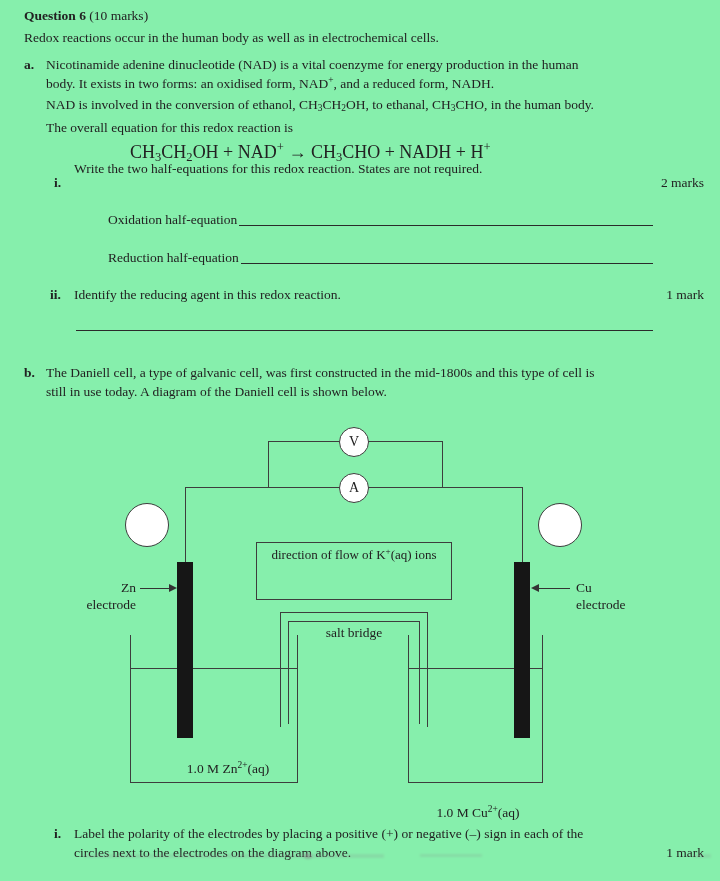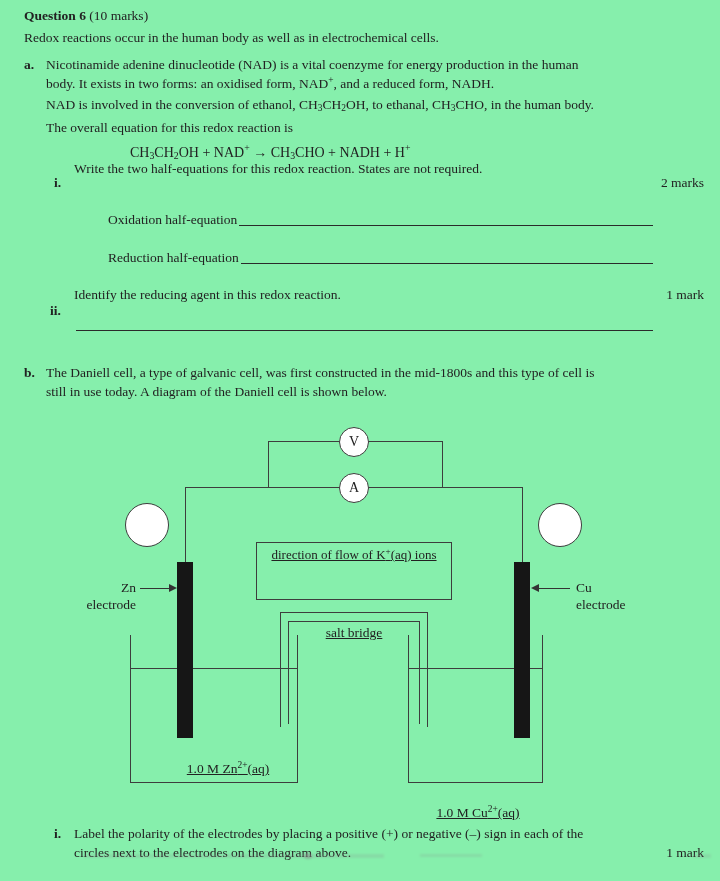--- a/index.html
+++ b/index.html
@@ -19,55 +19,55 @@
   .fillrow .fill{flex:1;position:relative;}
   .fillrow .fill::after{content:"";position:absolute;left:2px;right:0;bottom:2px;border-top:1.4px solid #2a2a2a;}
   .circle{position:absolute;border:1.2px solid #3d3d3d;border-radius:50%;background:#fff;box-sizing:border-box;text-align:center;}
   .meter{font-size:14px;line-height:27px;}
   .box{position:absolute;border:1.2px solid #3d3d3d;box-sizing:border-box;}
   .ushape{position:absolute;border-left:1.2px solid #3d3d3d;border-top:1.2px solid #3d3d3d;border-right:1.2px solid #3d3d3d;box-sizing:border-box;}
   .beaker{position:absolute;border-left:1.2px solid #3d3d3d;border-right:1.2px solid #3d3d3d;border-bottom:1.2px solid #3d3d3d;box-sizing:border-box;}
   .electrode{position:absolute;background:#161616;}
   .ah-r{position:absolute;width:0;height:0;border-top:4.5px solid transparent;border-bottom:4.5px solid transparent;border-left:8px solid #333;}
   .ah-l{position:absolute;width:0;height:0;border-top:4.5px solid transparent;border-bottom:4.5px solid transparent;border-right:8px solid #333;}
-  .ctr{text-align:center;text-decoration:underline;}
+  .ctr{text-align:center;}
   .right{text-align:right;}
   .ghost{position:absolute;background:#8a8a8a;opacity:.18;filter:blur(1px);}
 </style>
 </head>
 <body>
 
 <div id="page">
 
   <div class="t" style="left:24px;top:7px;">
     <span class="bold">Question 6</span><span> (10 marks)</span>
   </div>
   <div class="t" style="left:24px;top:29px;">Redox reactions occur in the human body as well as in electrochemical cells.</div>
 
   <div class="t bold" style="left:24px;top:56px;">a.</div>
   <div class="t" style="left:46px;top:56px;">Nicotinamide adenine dinucleotide (NAD) is a vital coenzyme for energy production in the human</div>
   <div class="t" style="left:46px;top:75px;">body. It exists in two forms: an oxidised form, NAD<sup>+</sup>, and a reduced form, NADH.</div>
   <div class="t" style="left:46px;top:96px;">NAD is involved in the conversion of ethanol, CH<sub>3</sub>CH<sub>2</sub>OH, to ethanal, CH<sub>3</sub>CHO, in the human body.</div>
   <div class="t" style="left:46px;top:119px;">The overall equation for this redox reaction is</div>
-  <div class="t" style="left:130px;top:144px;font-size:14px;">CH<sub>3</sub>CH<sub>2</sub>OH + NAD<sup>+</sup> → CH<sub>3</sub>CHO + NADH + H<sup>+</sup></div>
+  <div class="t" style="left:130px;top:144px;font-size:18px;">CH<sub>3</sub>CH<sub>2</sub>OH + NAD<sup>+</sup> → CH<sub>3</sub>CHO + NADH + H<sup>+</sup></div>
 
   <div class="t bold" style="left:54px;top:174px;">i.</div>
   <div class="t" style="left:74px;top:160px;">Write the two half-equations for this redox reaction. States are not required.</div>
   <div class="t right" style="left:600px;top:174px;width:104px;">2 marks</div>
 
   <div class="fillrow" style="left:76px;top:211px;width:577px;">
     <span class="lbl">Oxidation half-equation</span>
     <span class="fill"></span>
   </div>
   <div class="fillrow" style="left:76px;top:249px;width:577px;">
     <span class="lbl">Reduction half-equation</span>
     <span class="fill"></span>
   </div>
 
-  <div class="t bold" style="left:50px;top:286px;margin-top:16px;">ii.</div>
+  <div class="t bold" style="left:50px;top:286px;">ii.</div>
   <div class="t" style="left:74px;top:286px;">Identify the reducing agent in this redox reaction.</div>
   <div class="t right" style="left:600px;top:286px;width:104px;">1 mark</div>
   <div class="rule" style="left:76px;top:330px;width:577px;"></div>
 
   <div class="t bold" style="left:24px;top:364px;">b.</div>
   <div class="t" style="left:46px;top:364px;">The Daniell cell, a type of galvanic cell, was first constructed in the mid-1800s and this type of cell is</div>
   <div class="t" style="left:46px;top:383px;">still in use today. A diagram of the Daniell cell is shown below.</div>
 
   <div class="hline" style="left:268px;top:441px;width:174px;"></div>
   <div class="vline" style="left:268px;top:441px;height:46px;"></div>

